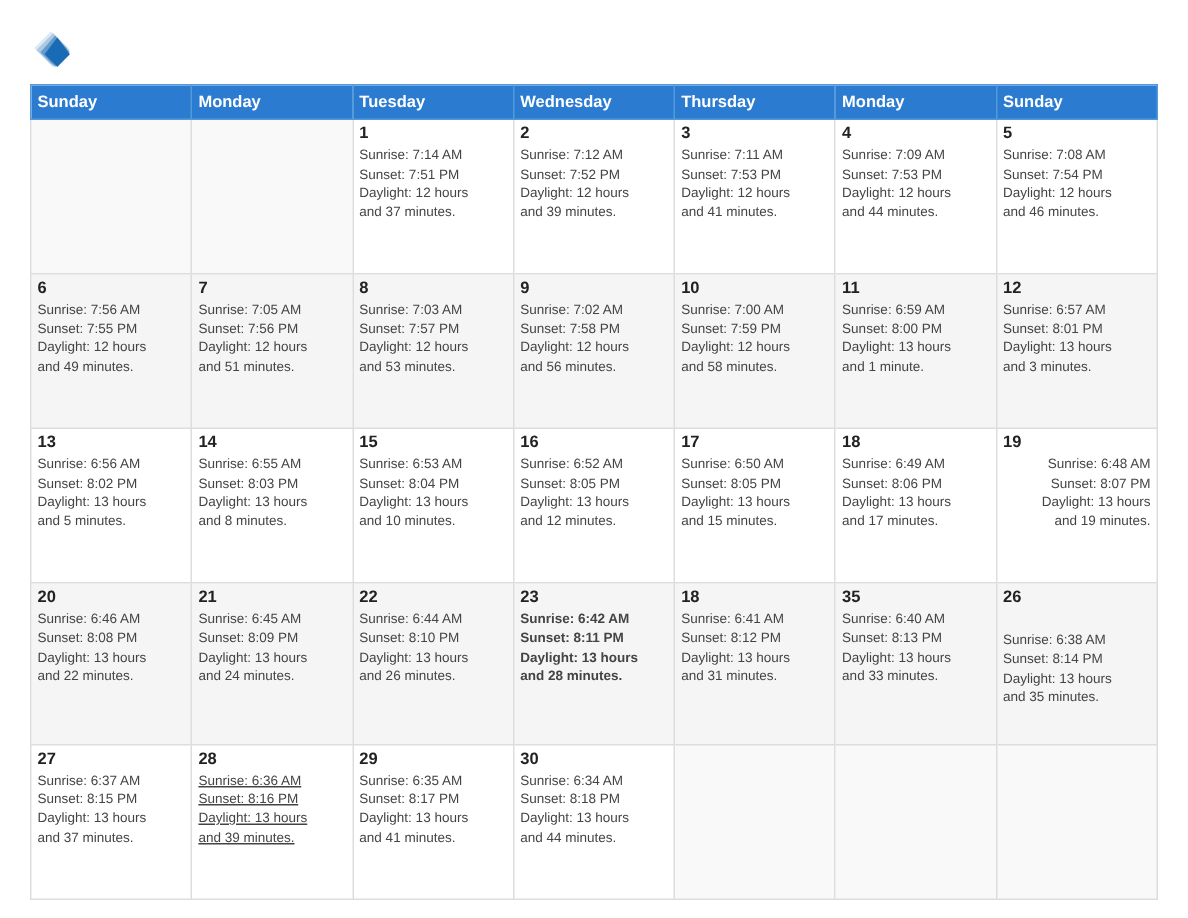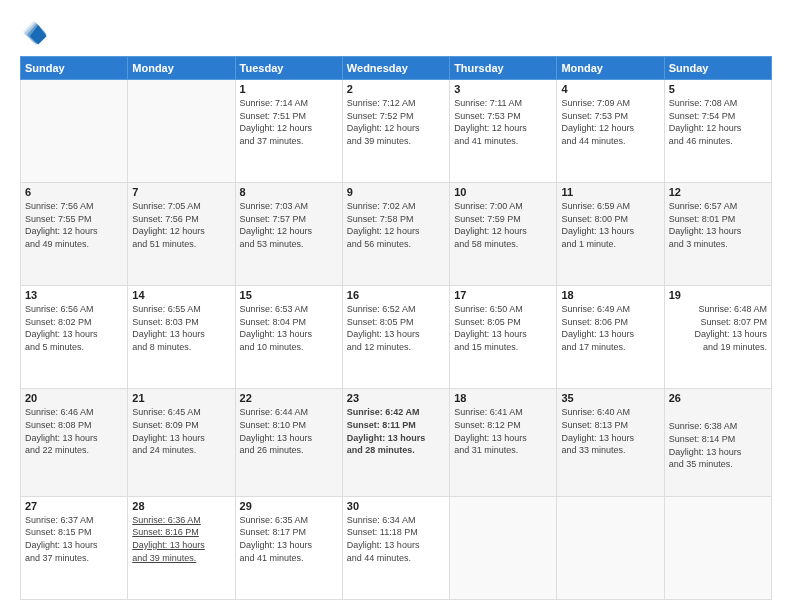--- a/index.html
+++ b/index.html
@@ -344,21 +344,21 @@
           <td>
             <span class="day-num">29</span>
             <div class="day-info" style="white-space: pre-line;">Sunrise: 6:35 AM
 Sunset: 8:17 PM
 Daylight: 13 hours
 and 41 minutes.</div>
           </td>
           <td>
             <span class="day-num">30</span>
             <div class="day-info" style="white-space: pre-line;">Sunrise: 6:34 AM
-Sunset: 11:18 PM
+Sunset: 8:18 PM
 Daylight: 13 hours
 and 44 minutes.</div>
           </td>
           <td class="empty"></td>
           <td class="empty"></td>
           <td class="empty"></td>
         </tr>
       </tbody>
   </table>
 </div>

